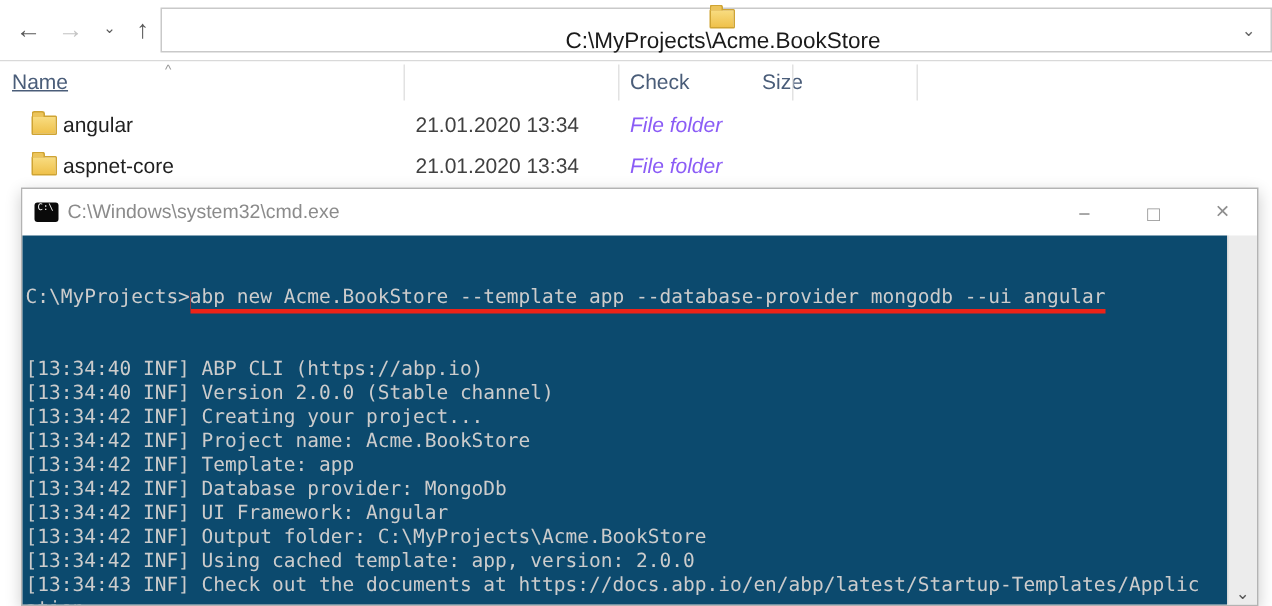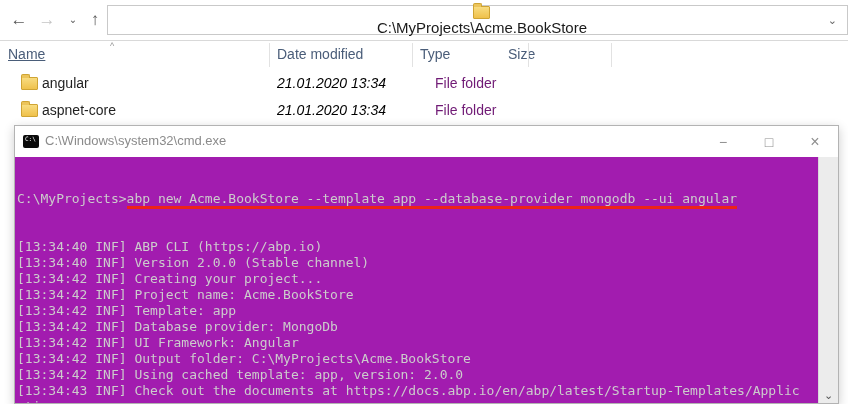--- a/index.html
+++ b/index.html
@@ -36,38 +36,38 @@
   .col-name { left:8px;text-decoration:underline; } .col-date { left:277px; } .col-type { left:420px; } .col-size { left:508px; }
   .sort-caret { position:absolute; left:110px; top:0px; font-size:9px; color:#979797; }
   .col-sep { position:absolute; top:2px; width:1px; height:24px; background:#e2e2e2; }
   .sep1 { left:269px; } .sep2 { left:412px; } .sep3 { left:528px; } .sep4 { left:611px; }
 
   .file-row { position:absolute; left:0; width:620px; height:27px; }
   .file-row.r0 { top:70px; } .file-row.r1 { top:97px; }
   .file-row .folder-ico { position:absolute; left:21px; top:7px; }
   .cell { position:absolute; top:5px; font-size:14px; white-space:nowrap; }
   .cell-name { left:42px; color:#1f1f1f; }
-  .cell-date { left:277px; color:#000000;font-style:italic; }
-  .cell-type { left:435px; color:#701a75; }
+  .cell-date { left:277px; color:#404040; }
+  .cell-type { left:420px; color:#8b5cf6;font-style:italic; }
 
   
   .cmd { position:absolute; left:14px; top:125px; width:825px; height:279px;
          background:#fff; border:1px solid #b3b3b3;
          box-shadow:0 3px 10px rgba(0,0,0,0.20); }
   .cmd-titlebar { position:absolute; top:0; left:0; right:0; height:31px; background:#fff; }
   .cmd-icon { position:absolute; left:8px; top:9px; width:16px; height:13px; background:#0a0a0a;
               border-radius:2px; color:#fff; font-family:"DejaVu Sans Mono",monospace;
               font-size:6px; line-height:8px; text-align:left; padding-left:2px; overflow:hidden; }
   .cmd-title { position:absolute; left:30px; top:7px; font-size:13px; color:#8b8b8b; white-space:nowrap; }
   .caption-group { position:absolute; right:0; top:0; height:31px; display:flex; }
   .cap-btn { width:46px; height:31px; display:flex; align-items:center; justify-content:center;
              color:#8f8f8f; font-size:14px; }
   .cap-close { font-size:16px; }
 
-  .cmd-console { position:absolute; left:0; top:31px; right:20px; bottom:0; background:#a21caf;
+  .cmd-console { position:absolute; left:0; top:31px; right:20px; bottom:0; background:#0c4a6e;
                  padding:2px 0 0 2px; font-family:"DejaVu Sans Mono",monospace; font-size:13px;
                  line-height:16px; color:#cccccc; white-space:pre; overflow:hidden; }
   .console-line { height:16px; }
   .underlined { box-shadow:0 3px 0 0 #ed2318; }
 
   .cmd-scrollbar { position:absolute; top:31px; right:0; bottom:0; width:20px; background:#ececec;
                    border-left:1px solid #d9d9d9; }
   .scroll-down { position:absolute; bottom:1px; left:0; width:100%; text-align:center;
                  font-size:11px; color:#555; }
 </style>
@@ -85,22 +85,21 @@
     <div class="addressbar">
       <span class="folder-ico"></span>
       <span class="addr-text">C:\MyProjects\Acme.BookStore</span>
       <span class="addr-chevron">⌄</span>
     </div>
   </div>
 
   <div class="header-row">
     <span class="sort-caret">^</span>
     <span class="col-label col-name">Name</span>
-    <span class="col-label col-date">Date modified</span>
-    <span class="col-label col-type">Type</span>
+    <span class="col-label col-type">Check</span>
     <span class="col-label col-size">Size</span>
     <span class="col-sep sep1"></span>
     <span class="col-sep sep2"></span>
     <span class="col-sep sep3"></span>
     <span class="col-sep sep4"></span>
   </div>
 
   <div class="file-row r0">
     <span class="folder-ico"></span>
     <span class="cell cell-name">angular</span>

